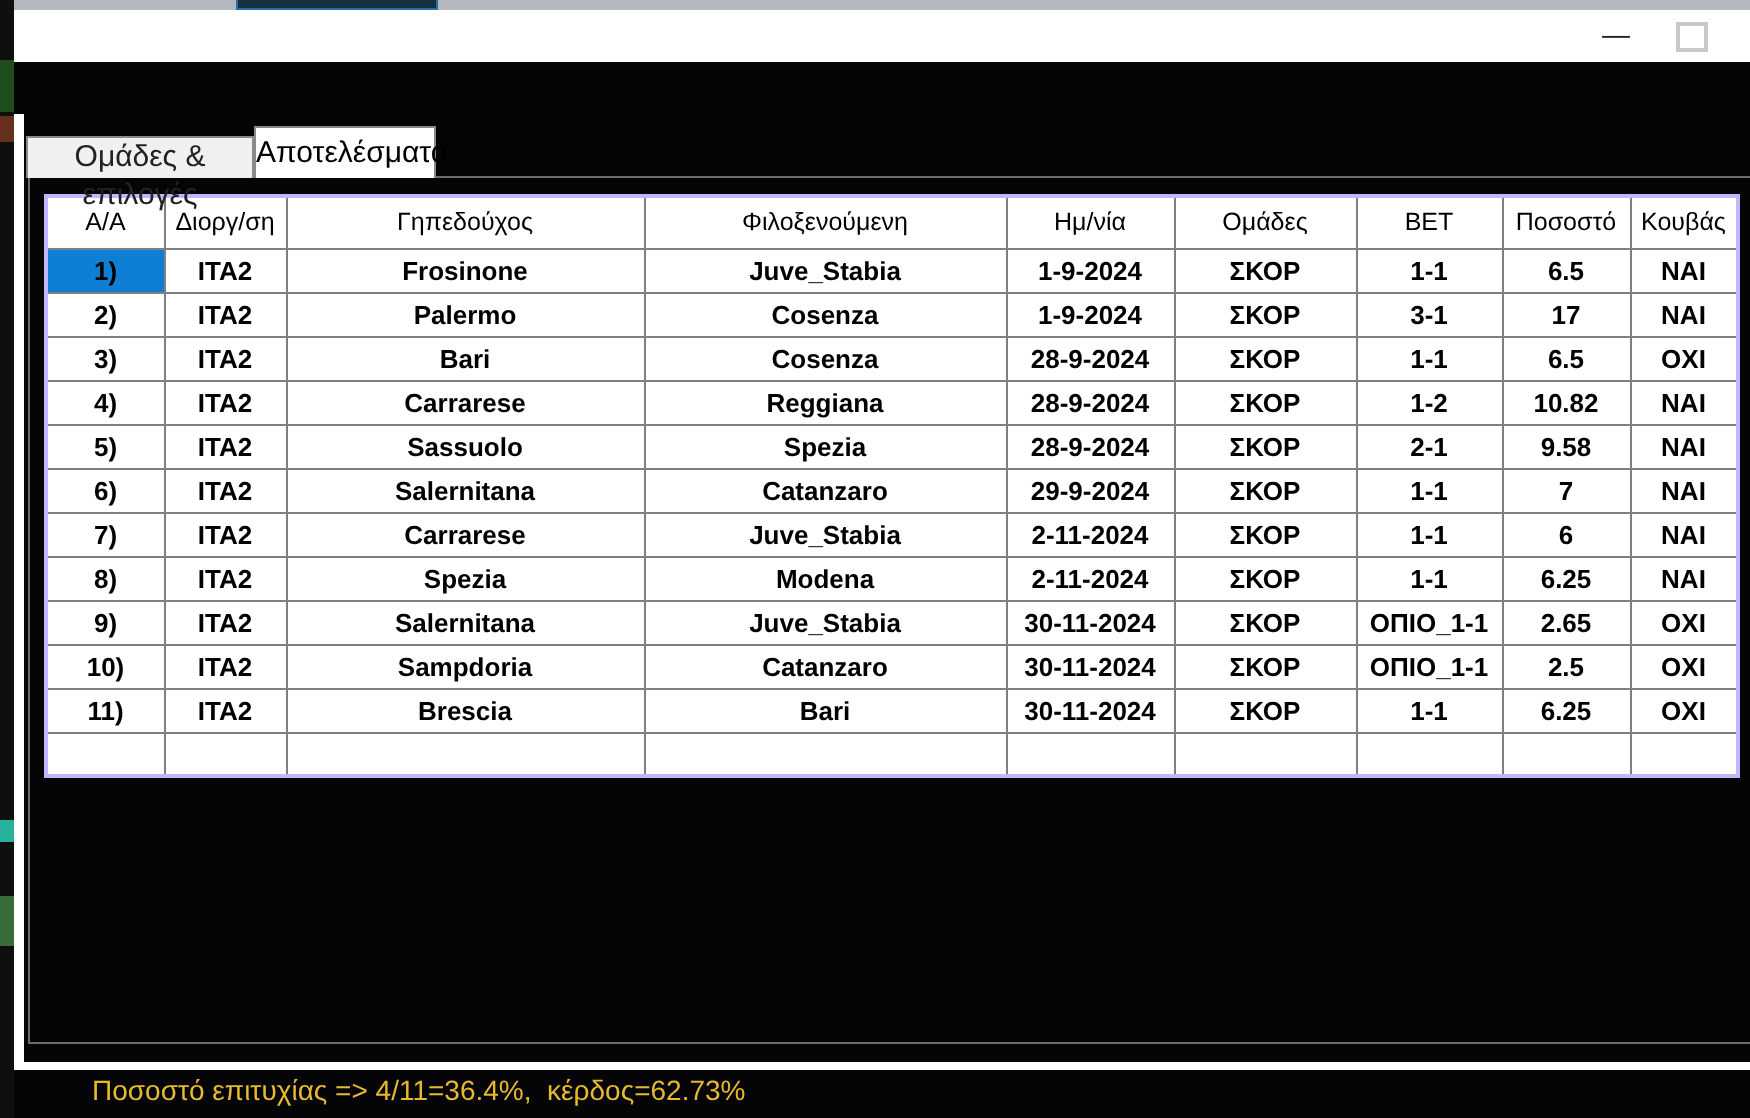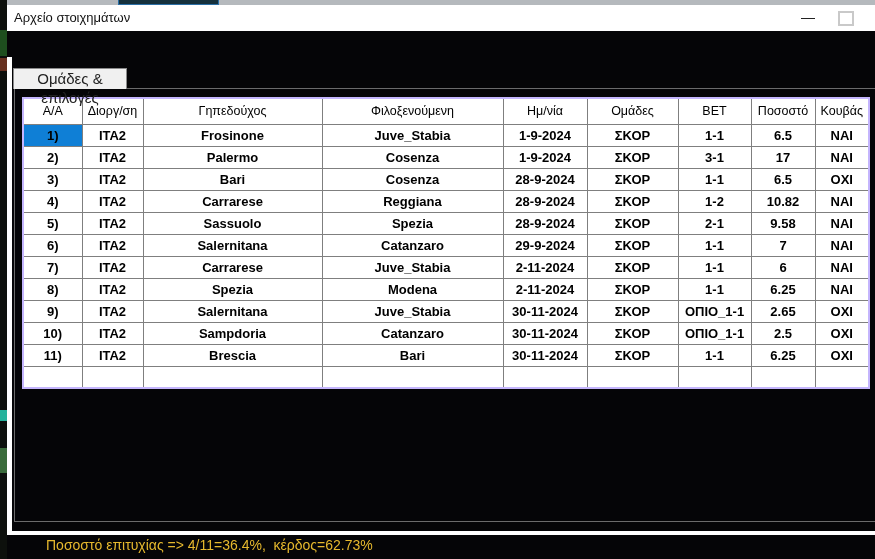--- a/index.html
+++ b/index.html
@@ -70,30 +70,30 @@
     <div class="seg seg2"></div>
     <div class="seg seg3"></div>
     <div class="seg seg4"></div>
   </div>
 
   <div class="top-strip">
     <div class="top-box"></div>
   </div>
 
   <div class="titlebar">
-    <span class="title-text">Αρχείο στοιχημάτων</span>
     <span class="btn-min">—</span>
     <span class="btn-max"></span>
   </div>
 
 
   <div class="frame-left"></div>
   <div class="frame-bottom"></div>
 
   <div class="tab tab-inactive">Ομάδες &amp; επιλογές</div>
+  <div class="tab tab-active">Αποτελέσματα</div>
 
   <div class="panel"></div>
 
   <div class="table-wrap">
     <table class="grid">
       <colgroup>
         <col class="c0">
           <col class="c1">
           <col class="c2">
           <col class="c3">

